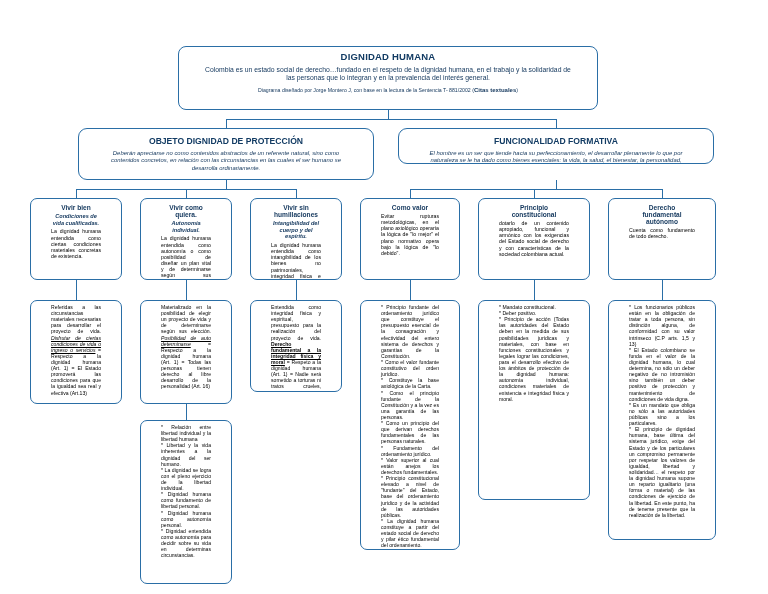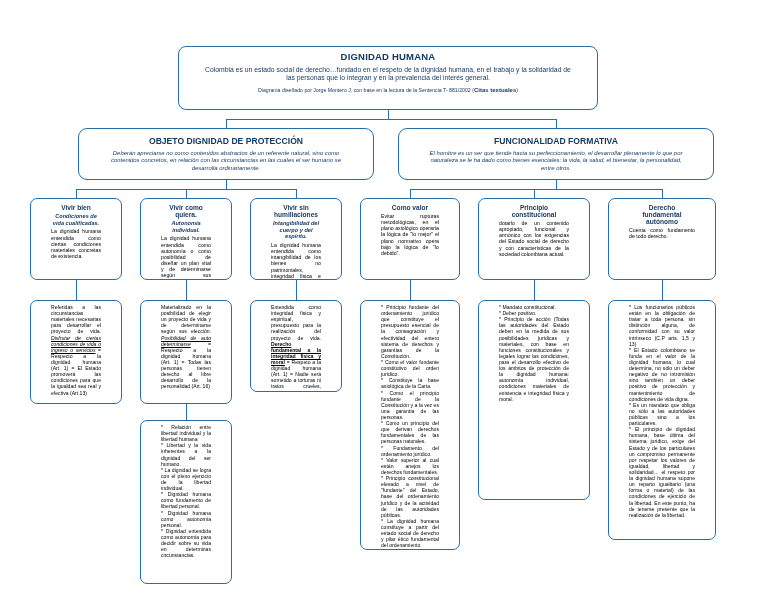--- a/index.html
+++ b/index.html
@@ -49,21 +49,21 @@
     line-height: 1.25; margin-top: 4px; padding: 0 6px;
   }
   #banner .cite {
     font-size: 5.2px; text-align: center; color: #12365c; margin-top: 4px;
   }
   #banner .cite b { font-size: 6px; }
 
   
   .lvl2 { border-width: 1px; border-radius: 9px; }
   #obj { left: 78px; top: 128px; width: 296px; height: 52px; }
-  #fun { left: 398px; top: 128px; width: 316px; height: 52px; }
+  #fun { left: 398px; top: 128px; width: 316px; height: 36px; }
   .lvl2 .title { font-size: 8.6px; margin-top: 4px; }
   .lvl2 .desc {
     font-size: 5.9px; font-style: italic; text-align: center;
     color: #12365c; line-height: 1.25; margin-top: 4px; padding: 0 7px;
   }
 
   
   .lvl3 { border-radius: 7px; }
   .lvl3 .h {
     font-size: 6.6px; font-weight: bold; text-align: center; color: #12365c;

